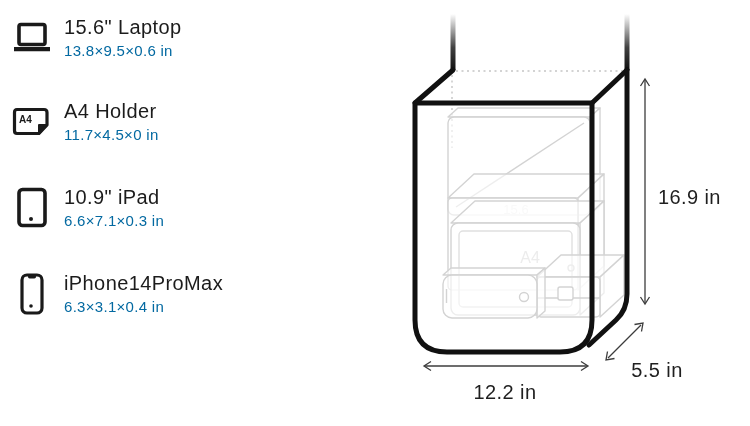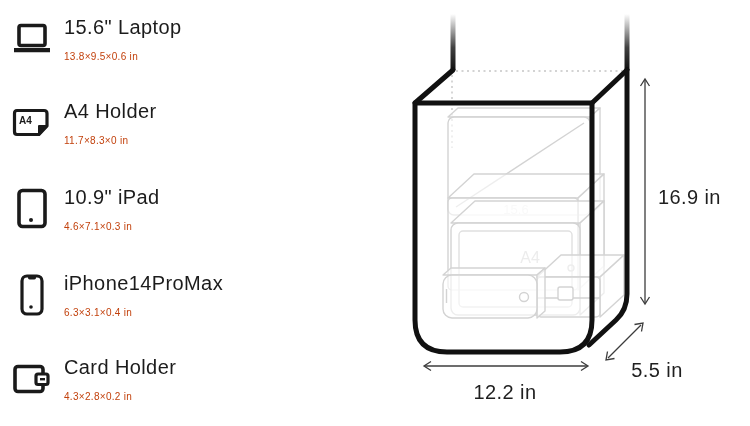--- a/index.html
+++ b/index.html
@@ -3,21 +3,21 @@
 <meta charset="utf-8">
 <style>
   html,body{margin:0;padding:0;background:#ffffff;}
   body{width:750px;height:426px;overflow:hidden;font-family:"Liberation Sans",sans-serif;}
   .canvas{position:relative;width:750px;height:426px;background:#ffffff;}
   .item-list{position:absolute;left:0;top:0;width:320px;height:426px;}
   .row{position:absolute;left:8px;display:flex;align-items:center;}
   .icon-cell{width:48px;display:flex;justify-content:center;align-items:center;flex:0 0 48px;}
   .texts{margin-left:8px;}
   .title{font-size:20px;color:#1c1c1c;letter-spacing:.4px;line-height:1.15;}
-  .dims{font-size:10px;color:#c2410c;letter-spacing:.3px;margin-top:12px;line-height:1.1;}
+  .dims{font-size:15px;color:#0369a1;letter-spacing:.3px;margin-top:4px;line-height:1.1;}
   svg{display:block;}
   .bag-svg{position:absolute;left:0;top:0;}
   .dim-label{font-size:20px;fill:#1f1f1f;letter-spacing:.4px;}
   .inner-label{fill:#d8d8d8;}
 </style>
 </head>
 <body>
 
 <div class="canvas">
 
@@ -39,64 +39,51 @@
     <div class="row" style="top:100px;">
       <div class="icon-cell">
         <svg width="40" height="32" viewBox="0 0 40 32">
           <path d="M5,3.5 H32 Q35,3.5 35,6.5 V19 L27,27.5 H5 Q2.5,27.5 2.5,24.5 V6.5 Q2.5,3.5 5,3.5 Z" fill="none" stroke="#1a1a1a" stroke-width="3.2" stroke-linejoin="round"></path>
           <path d="M27,27.5 L35,19 H27 Z" fill="#1a1a1a" stroke="#1a1a1a" stroke-width="2" stroke-linejoin="round"></path>
           <text x="7" y="16.5" font-size="10" font-weight="700" fill="#1a1a1a">A4</text>
         </svg>
       </div>
       <div class="texts">
         <div class="title">A4 Holder</div>
-        <div class="dims">11.7×8.3×0 in</div>
+        <div class="dims">11.7×4.5×0 in</div>
       </div>
     </div>
 
     <div class="row" style="top:186px;">
       <div class="icon-cell">
         <svg width="34" height="42" viewBox="0 0 34 42">
           <rect x="4" y="2.5" width="26" height="36" rx="3.5" fill="none" stroke="#1a1a1a" stroke-width="3.6"></rect>
           <circle cx="16" cy="32" r="2" fill="#1a1a1a"></circle>
         </svg>
       </div>
       <div class="texts">
         <div class="title">10.9" iPad</div>
-        <div class="dims">4.6×7.1×0.3 in</div>
+        <div class="dims">6.6×7.1×0.3 in</div>
       </div>
     </div>
 
     <div class="row" style="top:272px;">
       <div class="icon-cell">
         <svg width="28" height="44" viewBox="0 0 28 44">
           <rect x="4" y="3" width="20" height="38" rx="5" fill="none" stroke="#1a1a1a" stroke-width="3.2"></rect>
           <rect x="10" y="3" width="8" height="3.4" rx="1.6" fill="#1a1a1a"></rect>
           <circle cx="13" cy="34" r="1.8" fill="#1a1a1a"></circle>
         </svg>
       </div>
       <div class="texts">
         <div class="title">iPhone14ProMax</div>
         <div class="dims">6.3×3.1×0.4 in</div>
       </div>
     </div>
 
-    <div class="row" style="top:356px;">
-      <div class="icon-cell">
-        <svg width="40" height="34" viewBox="0 0 40 34">
-          <rect x="3" y="4.5" width="28" height="25" rx="3" fill="none" stroke="#1a1a1a" stroke-width="3.6"></rect>
-          <rect x="24" y="12" width="12" height="10.5" rx="2" fill="#ffffff" stroke="#1a1a1a" stroke-width="3.2"></rect>
-          <line x1="28" y1="17.2" x2="33" y2="17.2" stroke="#1a1a1a" stroke-width="2.4"></line>
-        </svg>
-      </div>
-      <div class="texts">
-        <div class="title">Card Holder</div>
-        <div class="dims">4.3×2.8×0.2 in</div>
-      </div>
-    </div>
   </div>
 
   <svg class="bag-svg" width="750" height="426" viewBox="0 0 750 426">
     <defs>
       <linearGradient id="strapFade" x1="0" y1="0" x2="0" y2="1">
         <stop offset="0" stop-color="#111111" stop-opacity="0"></stop>
         <stop offset="0.6" stop-color="#111111" stop-opacity="0.8"></stop>
         <stop offset="1" stop-color="#111111" stop-opacity="1"></stop>
       </linearGradient>
     </defs>

